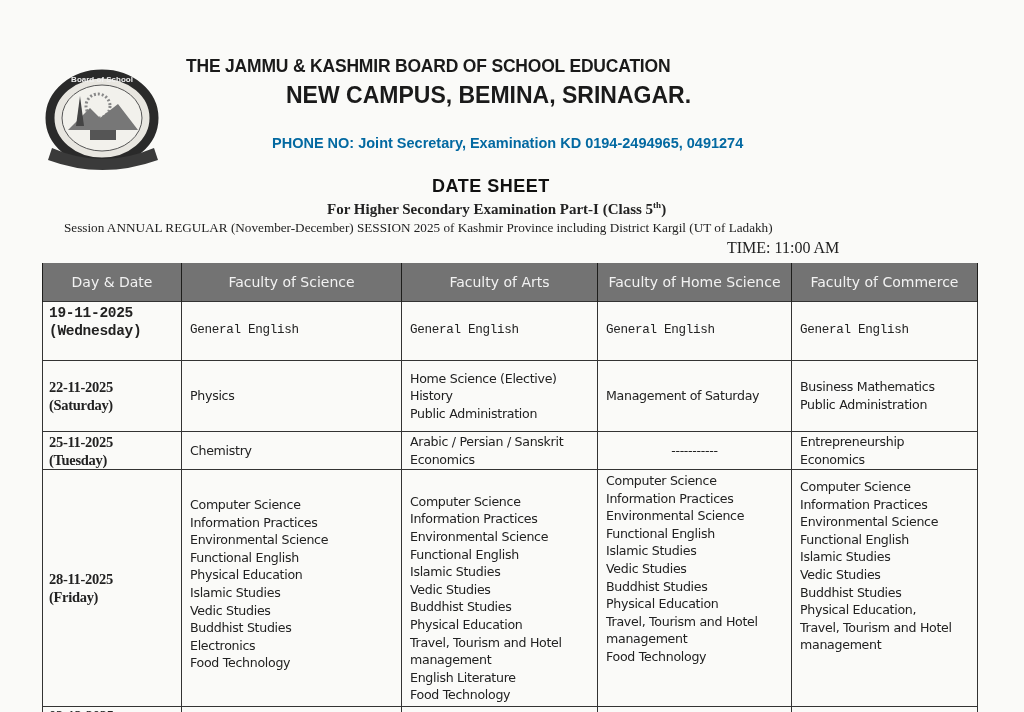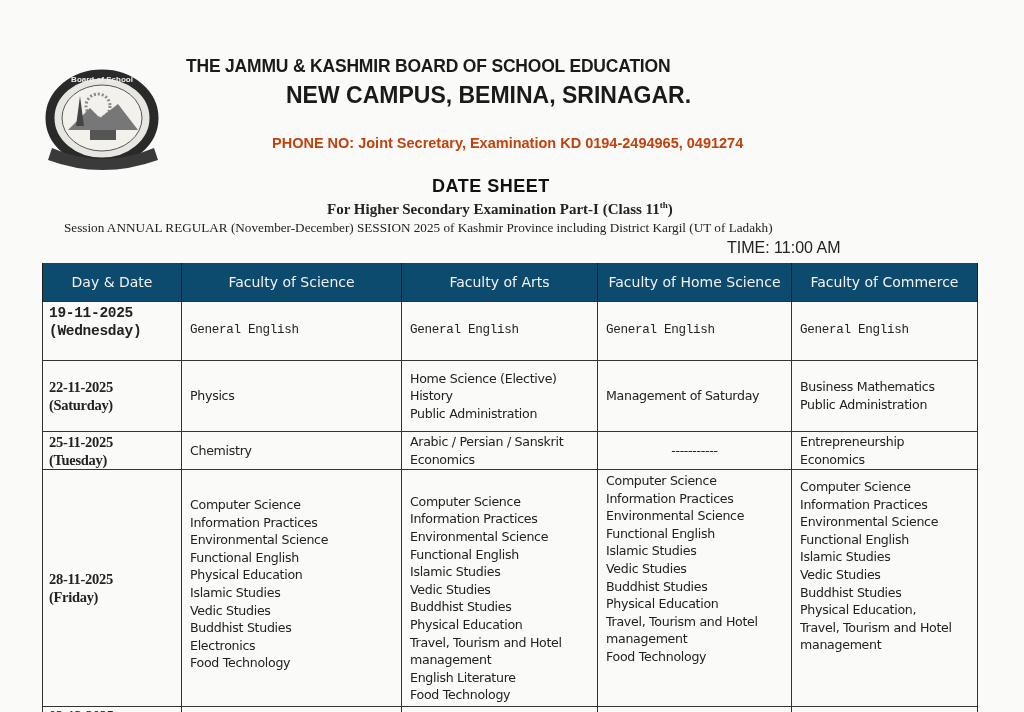--- a/index.html
+++ b/index.html
@@ -22,48 +22,48 @@
     font-family: "Liberation Sans", sans-serif; font-weight: bold;
     font-size: 19px; letter-spacing: -0.2px; color: #1a1a1a;
     transform: scaleX(0.92); transform-origin: left;
   }
   .hdr-campus {
     position: absolute; left: 274px; top: 82px;
     font-weight: bold; font-size: 23px; color: #1a1a1a; margin-left: 12px;
   }
   .hdr-phone {
     position: absolute; left: 272px; top: 135px;
-    font-weight: bold; font-size: 14.5px; color: #c2410c;
+    font-weight: bold; font-size: 14.5px; color: #0369a1;
   }
   .hdr-datesheet {
     position: absolute; left: 432px; top: 176px;
     font-weight: bold; font-size: 18px; letter-spacing: 0.5px; color: #111;
   }
   .hdr-for {
     position: absolute; left: 327px; top: 200px;
     font-family: "Liberation Serif", serif; font-weight: bold; font-size: 15px; color: #222;
   }
   .hdr-for sup { font-size: 9px; }
   .hdr-session {
     position: absolute; left: 64px; top: 220px;
     font-family: "Liberation Serif", serif; font-weight: normal; font-size: 13.2px; color: #222;
     white-space: nowrap;
   }
   .hdr-time {
     position: absolute; left: 727px; top: 239px;
-    font-family: Liberation Sans, sans-serif; font-size: 16px; color: #222;
+    font-family: Liberation Serif, serif; font-size: 16px; color: #222;
   }
   table.sheet {
     position: absolute; left: 42px; top: 263px;
     border-collapse: collapse; table-layout: fixed;
     width: 935px;
     font-family: "DejaVu Sans", sans-serif;
   }
   table.sheet th {
-    background: #0c4a6e; color: #f2f2f2;
+    background: #737373; color: #f2f2f2;
     font-weight: normal; font-size: 14px; line-height: 15px;
     height: 38px; padding: 0 4px; text-align: center;
     border-left: 1px solid #1d1d1b; border-right: 1px solid #1d1d1b;
   }
   table.sheet td {
     border: 1.5px solid #333;
     vertical-align: middle;
     font-size: 12.6px; line-height: 17.6px; color: #222;
     padding: 0 8px;
     letter-spacing: -0.3px;
@@ -96,21 +96,21 @@
     <path d="M36 58 L40 28 L44 58 Z" fill="#444"></path>
     <rect x="50" y="62" width="26" height="10" fill="#555"></rect>
     <path d="M12 80 Q62 102 114 80 L118 92 Q62 112 8 92 Z" fill="#3a3a3a"></path>
     <text x="62" y="14" font-size="8" text-anchor="middle" fill="#f0f0f0" font-family="Liberation Sans, sans-serif" font-weight="bold">Board of School</text>
   </svg>
 
   <div class="hdr-title">THE JAMMU &amp; KASHMIR BOARD OF SCHOOL EDUCATION</div>
   <div class="hdr-campus">NEW CAMPUS, BEMINA, SRINAGAR.</div>
   <div class="hdr-phone">PHONE NO: Joint Secretary, Examination KD 0194-2494965, 0491274</div>
   <div class="hdr-datesheet">DATE SHEET</div>
-  <div class="hdr-for"><span>For Higher Secondary Examination Part-I (Class 11</span><sup>th</sup><span>)</span></div>
+  <div class="hdr-for"><span>For Higher Secondary Examination Part-I (Class 5</span><sup>th</sup><span>)</span></div>
   <div class="hdr-session">Session ANNUAL REGULAR (November-December) SESSION 2025 of Kashmir Province including District Kargil (UT of Ladakh)</div>
   <div class="hdr-time">TIME: 11:00 AM</div>
 
   <table class="sheet">
     <colgroup>
       <col style="width:139px">
         <col style="width:220px">
         <col style="width:196px">
         <col style="width:194px">
         <col style="width:186px">

